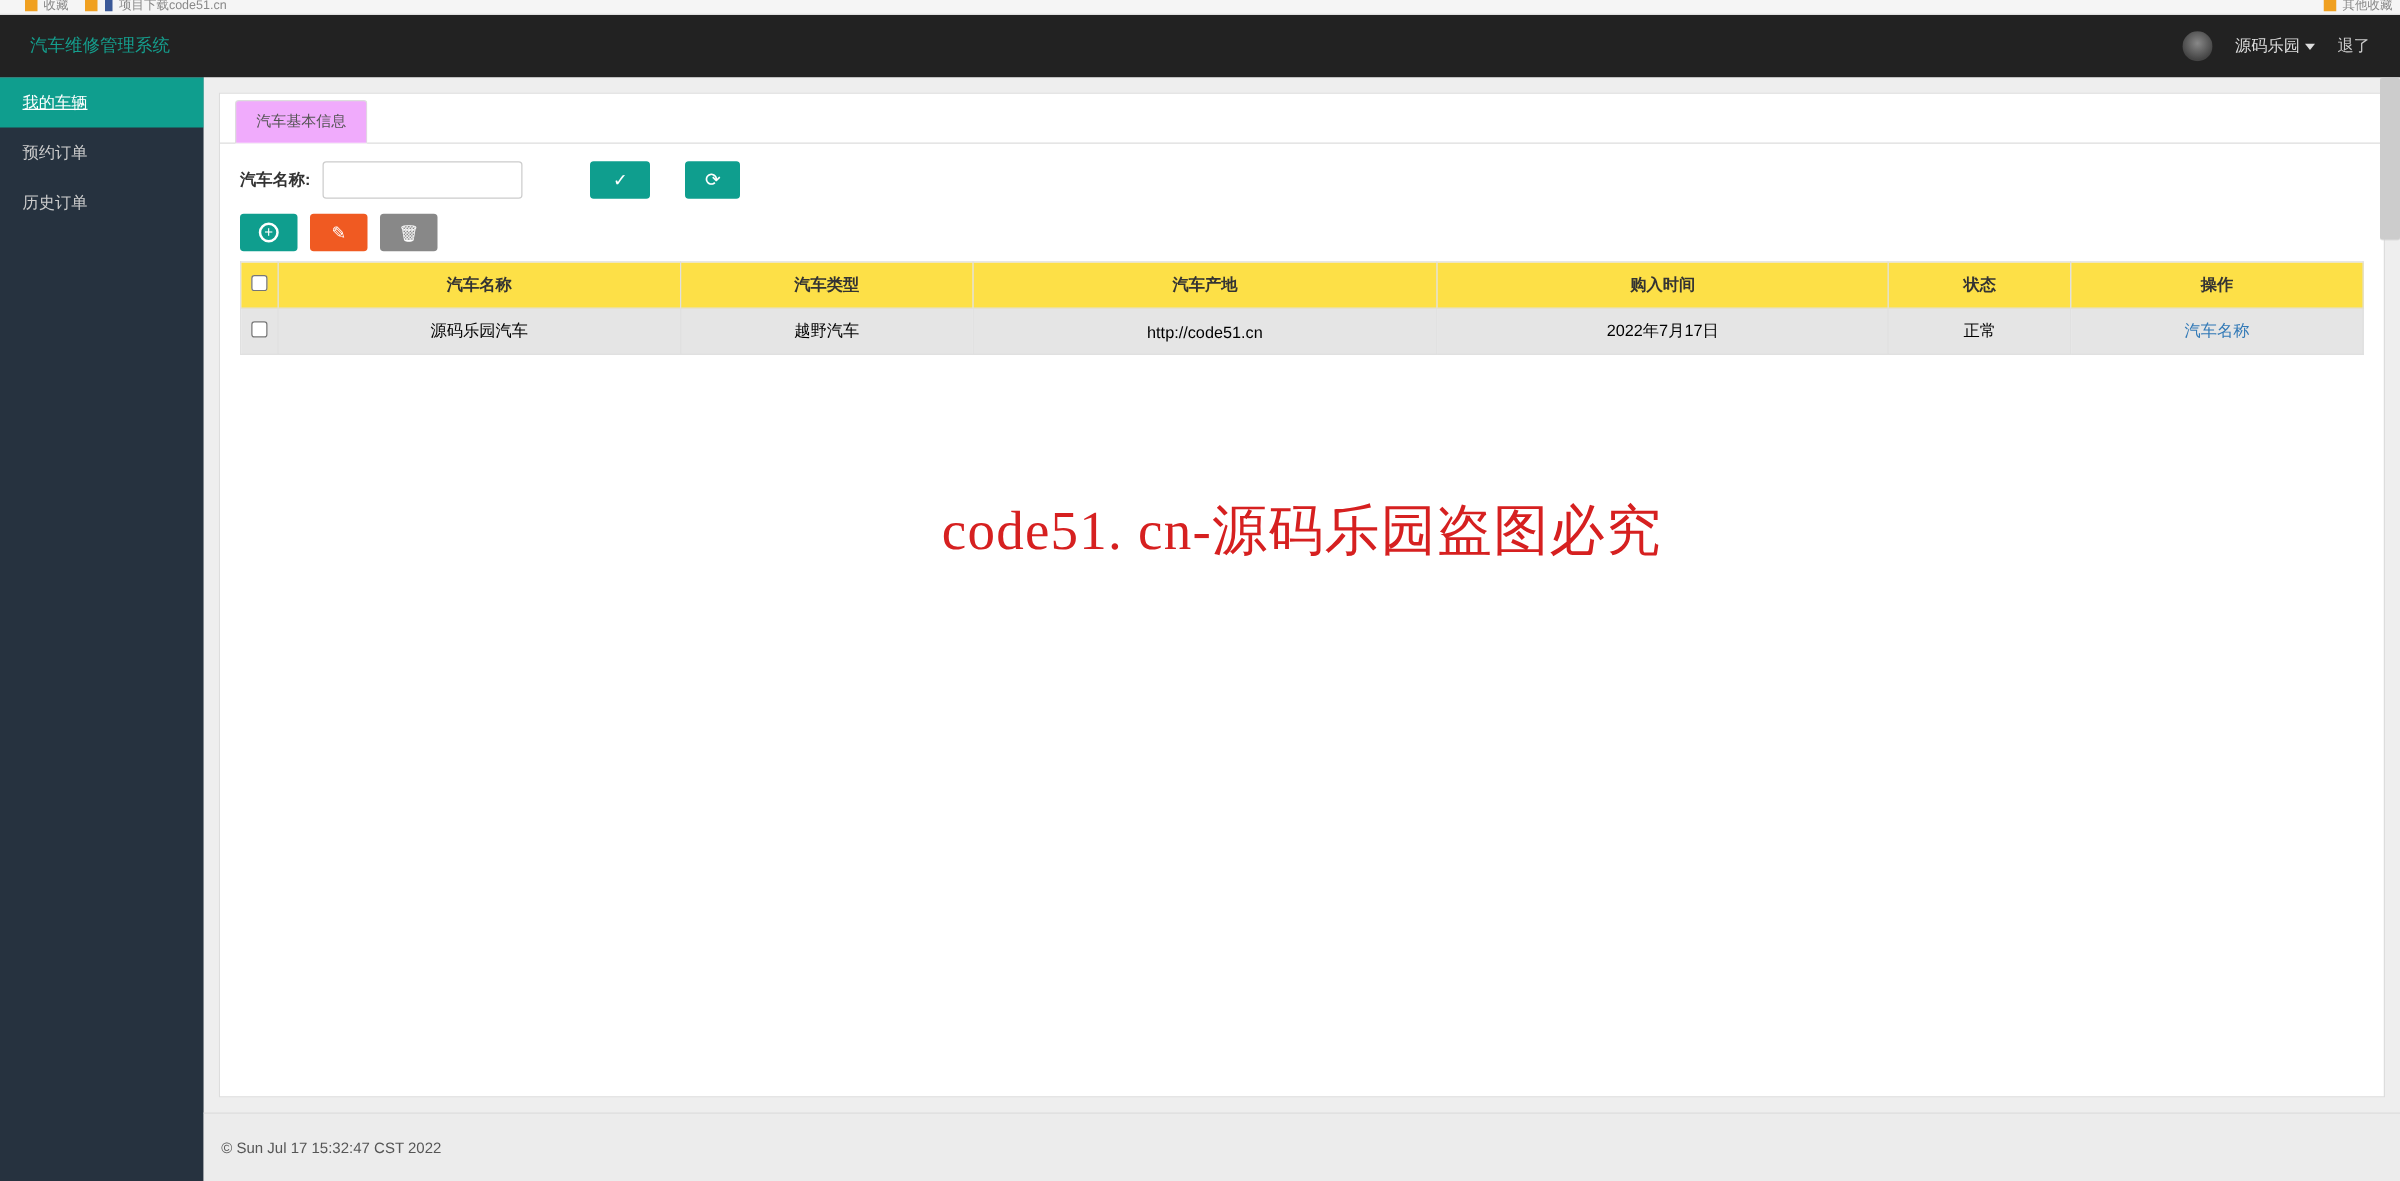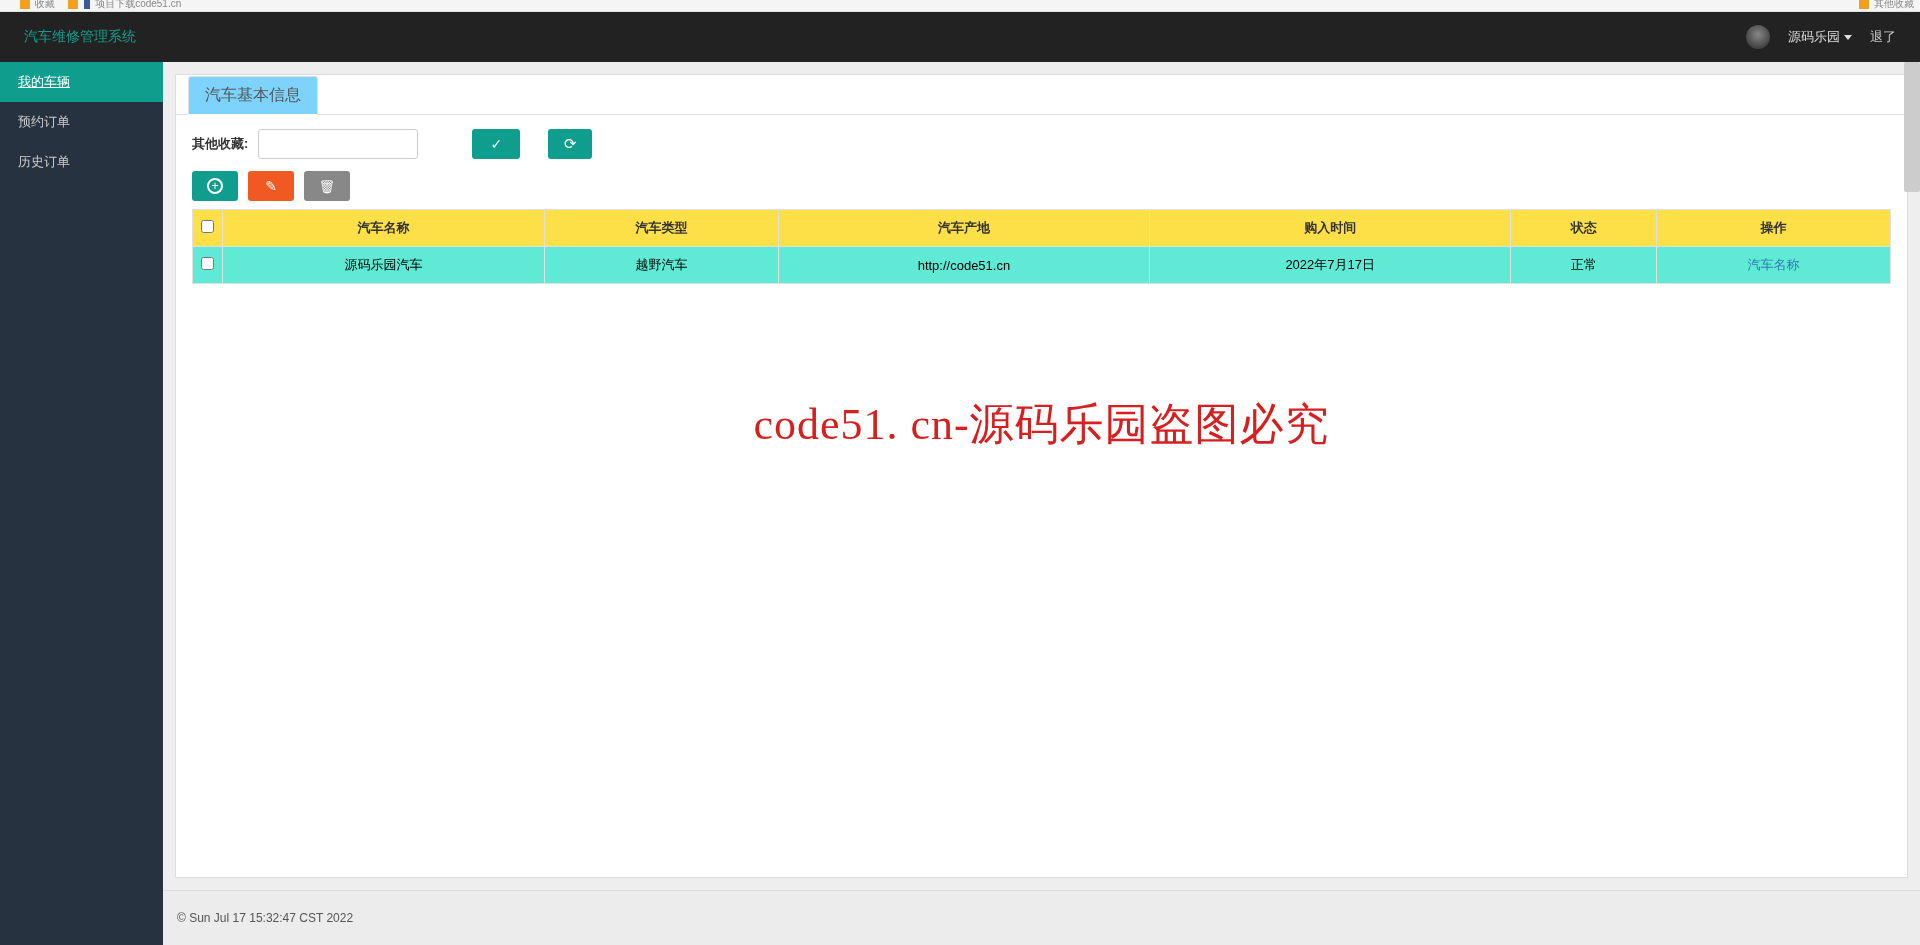--- a/index.html
+++ b/index.html
@@ -26,21 +26,21 @@
     .layout { display: flex; height: calc(945px - 12px - 50px); }
     .sidebar { width: 163px; background: #26323f; color: #ccc; flex-shrink: 0; }
     .sidebar .menu-item { padding: 11px 18px; cursor: pointer; font-size: 13px; }
     .sidebar .menu-item.active { background: #0f9e8e; color: #fff; text-decoration: underline; }
 
     .content { flex: 1; background: #eeeeee; display: flex; flex-direction: column; position: relative; }
     .inner { margin: 12px; background: #fff; border: 1px solid #ddd; flex: 1; display: flex; flex-direction: column; position: relative; overflow: hidden; }
 
     
     .tabs { border-bottom: 1px solid #ddd; padding-left: 12px; height: 40px; display: flex; align-items: flex-end; }
-    .tab { border: 1px solid #ddd; border-bottom: 1px solid #fff; padding: 8px 16px; font-size: 16px; color: #555; background: #7dd3fc; position: relative; top: 1px; border-radius: 3px 3px 0 0; }
+    .tab { border: 1px solid #ddd; border-bottom: 1px solid #fff; padding: 8px 16px; font-size: 12px; color: #555; background: #f0abfc; position: relative; top: 1px; border-radius: 3px 3px 0 0; }
 
     
     .toolbar { padding: 14px 16px 0 16px; }
     .toolbar-row1 { display: flex; align-items: center; gap: 10px; margin-bottom: 12px; }
     .label { font-size: 13px; font-weight: 600; color: #333; }
     .text-input { width: 160px; height: 30px; border: 1px solid #ccc; border-radius: 3px; padding: 0 8px; font-size: 13px; }
     .btn { display: inline-flex; align-items: center; justify-content: center; border: none; border-radius: 3px; cursor: pointer; color: #fff; }
     .btn-teal { background: #0f9e8e; }
     .btn-orange { background: #f05a22; }
     .btn-gray { background: #888; }
@@ -57,21 +57,21 @@
     .ico-plus::before { content:"+"; position:absolute; left:50%; top:50%; transform:translate(-50%,-54%); font-size:12px; line-height:1; }
     .ico-pencil::before { content: "✎"; font-size: 14px; }
     .ico-trash::before { content: "🗑"; font-size: 13px; filter: grayscale(1) brightness(2); }
 
     
     .table-wrap { padding: 8px 16px 16px 16px; flex: 1; }
     table { width: 100%; border-collapse: collapse; }
     th, td { border: 1px solid #e0e0e0; padding: 9px 8px; text-align: center; font-size: 13px; }
     thead th { background: #fde047; color: #333; font-weight: 600; }
     .chk-col { width: 30px; }
-    .row-highlight td { background: #5eead4; }
+    .row-highlight td { background: #e5e5e5; }
     .link { color: #337ab7; cursor: pointer; }
 
     
     .watermark { position: absolute; left: 50%; top: 320px; transform: translateX(-50%); color: #d62020; font-size: 44px; font-family: "SimSun", serif; letter-spacing: 1px; white-space: nowrap; pointer-events: none; }
 
     
     .footer { background: #ececec; border-top: 1px solid #ddd; padding: 20px 14px; font-size: 12px; color: #555; }
 
     
     .scroll-hint { position: fixed; right: 0; top: 62px; width: 16px; height: 130px; background: #ccc; border-radius: 2px; }
@@ -113,21 +113,21 @@
   </div>
 
   <div class="content">
     <div class="inner">
       <div class="tabs">
         <div class="tab">汽车基本信息</div>
       </div>
 
       <div class="toolbar">
         <div class="toolbar-row1">
-          <span class="label">其他收藏:</span>
+          <span class="label">汽车名称:</span>
           <input type="text" class="text-input" value="" style="">
           <button class="btn btn-teal btn-search">
             <span class="ico-check"></span>
           </button>
           <button class="btn btn-teal btn-refresh">
             <span class="ico-refresh"></span>
           </button>
         </div>
         <div class="toolbar-row2">
           <button class="btn btn-teal btn-action">

